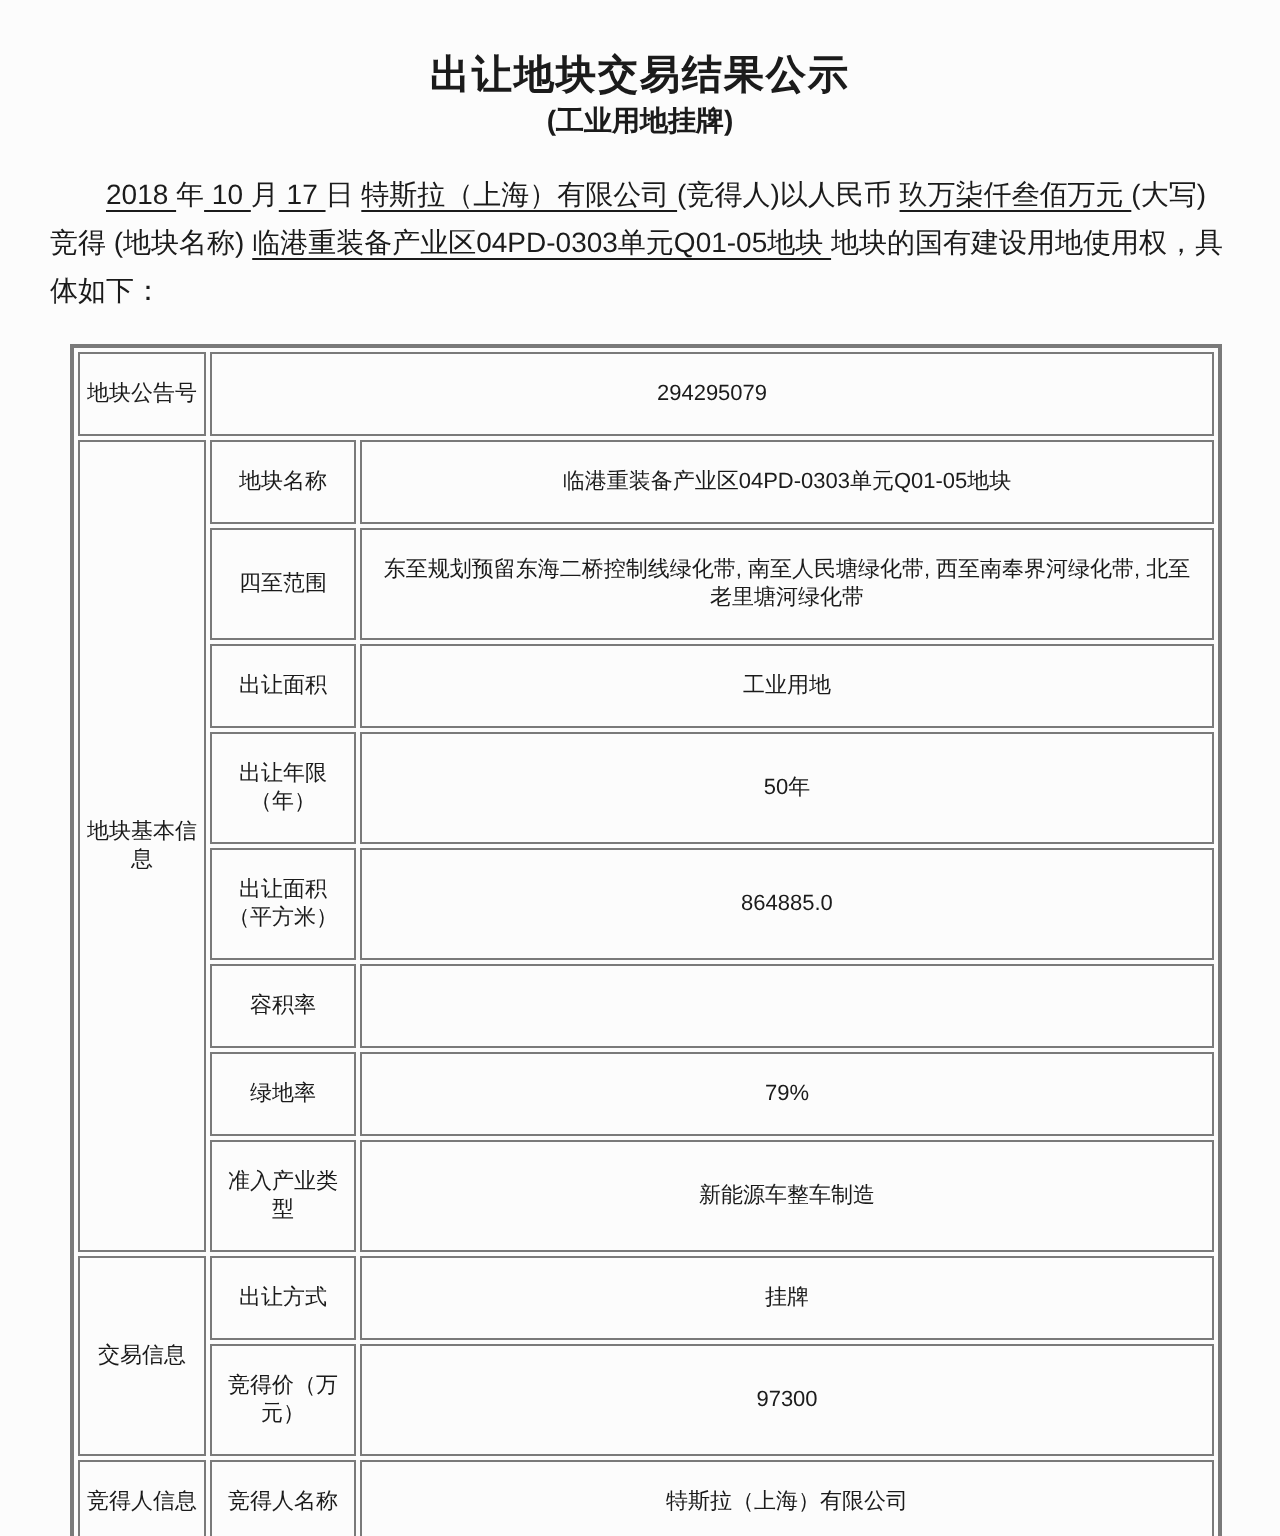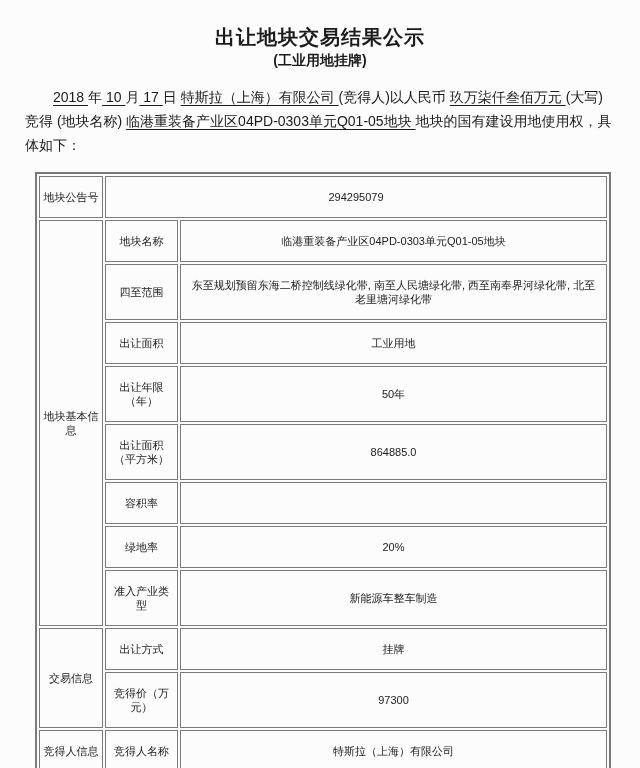--- a/index.html
+++ b/index.html
@@ -94,21 +94,21 @@
         <td class="lbl">出让面积
 （平方米）</td>
         <td class="val">864885.0</td>
       </tr>
       <tr>
         <td class="lbl">容积率</td>
         <td class="val"></td>
       </tr>
       <tr>
         <td class="lbl">绿地率</td>
-        <td class="val">20%</td>
+        <td class="val">79%</td>
       </tr>
       <tr>
         <td class="lbl">准入产业类
 型</td>
         <td class="val">新能源车整车制造</td>
       </tr>
 
       <tr>
         <td class="grp" rowspan="2">交易信息</td>
         <td class="lbl">出让方式</td>

